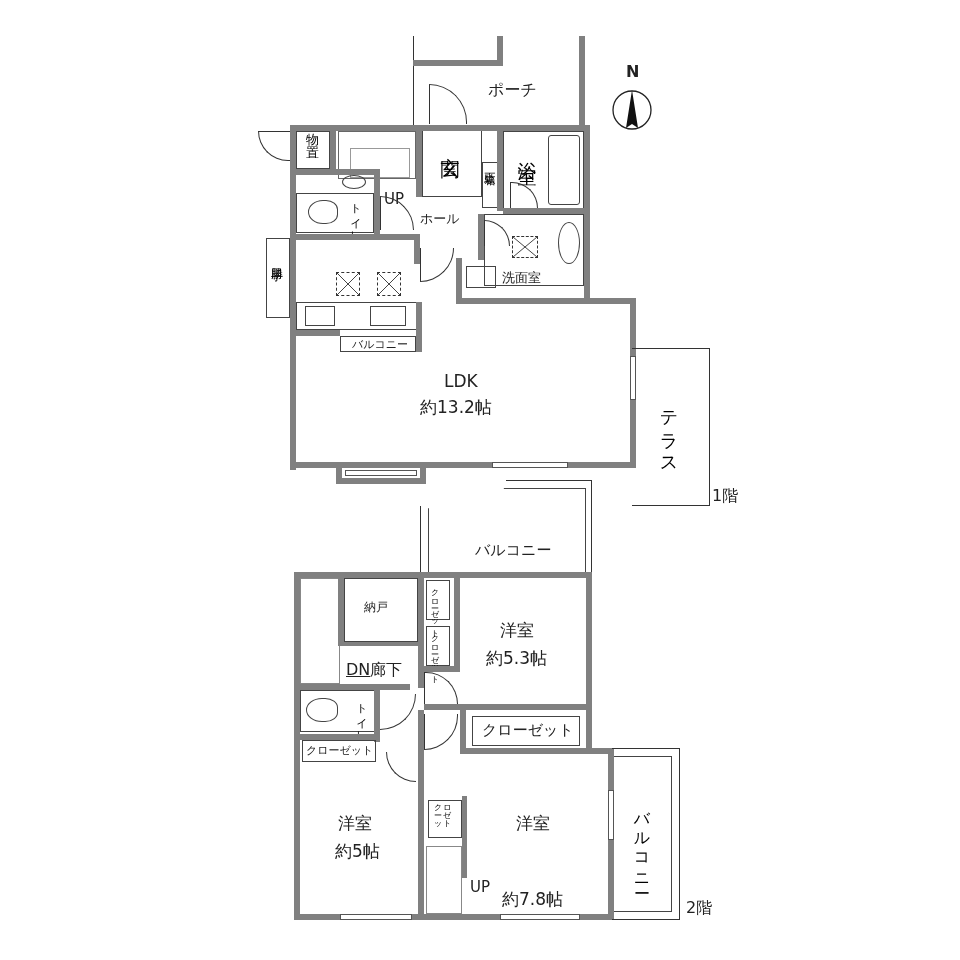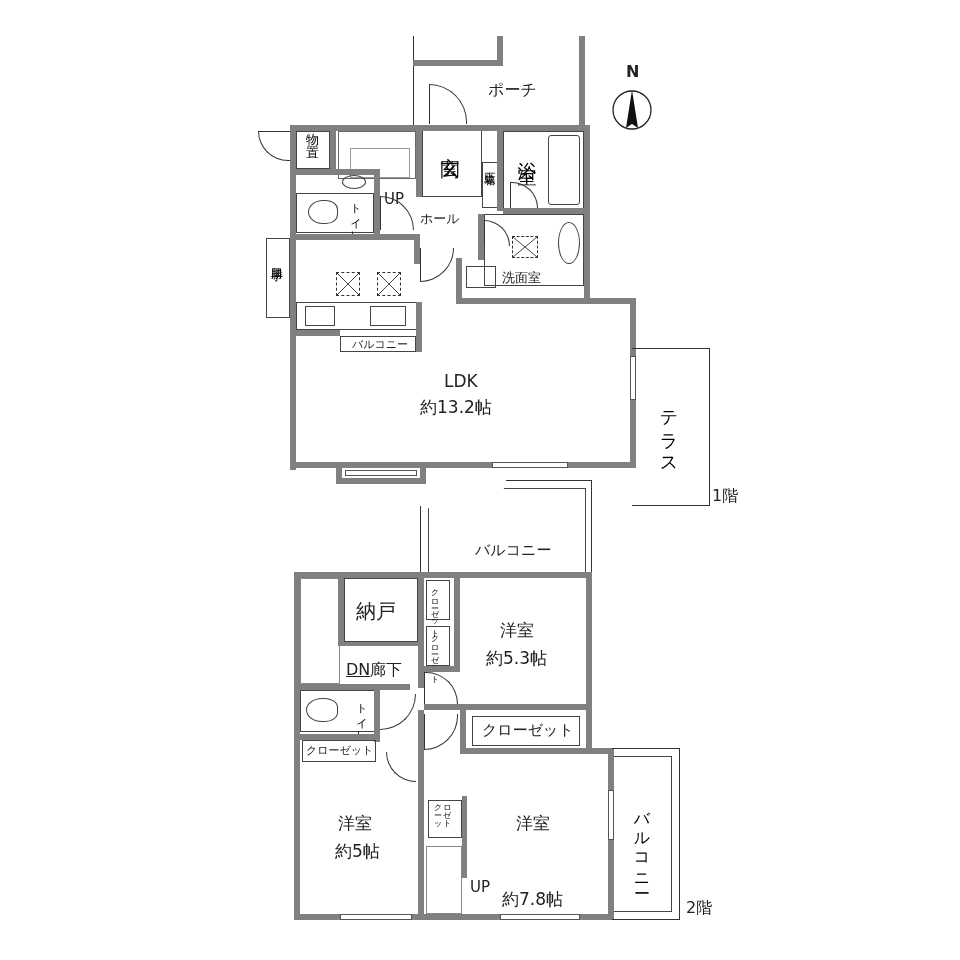--- a/index.html
+++ b/index.html
@@ -141,21 +141,21 @@
   <div class="wall" style="left:294px;top:572px;width:6px;height:348px;"></div>
   <div class="wall" style="left:586px;top:572px;width:6px;height:180px;"></div>
   <div class="wall" style="left:294px;top:914px;width:320px;height:6px;"></div>
   <div class="wall" style="left:608px;top:748px;width:6px;height:172px;"></div>
 
   <div class="thin" style="left:300px;top:578px;width:40px;height:106px;border-color:#888;"></div>
   <div class="lbl" style="left:346px;top:662px;font-size:16px;text-decoration:underline;">DN</div>
 
   <div class="wall" style="left:338px;top:578px;width:6px;height:68px;"></div>
   <div class="thin" style="left:344px;top:578px;width:74px;height:64px;"></div>
-  <div class="lbl" style="left:356px;top:601px;font-size:20px;">納戸</div>
+  <div class="lbl" style="left:364px;top:601px;font-size:12px;">納戸</div>
   <div class="wall" style="left:344px;top:642px;width:78px;height:4px;"></div>
 
   <div class="lbl" style="left:370px;top:662px;font-size:16px;">廊下</div>
 
   <div class="wall" style="left:418px;top:578px;width:6px;height:110px;"></div>
   <div class="thin" style="left:426px;top:580px;width:24px;height:40px;"></div>
   <div class="vlbl" style="left:430px;top:583px;font-size:8px;">クローゼット</div>
   <div class="thin" style="left:426px;top:626px;width:24px;height:40px;"></div>
   <div class="vlbl" style="left:430px;top:629px;font-size:8px;">クローゼット</div>
   <div class="wall" style="left:418px;top:666px;width:42px;height:6px;"></div>

